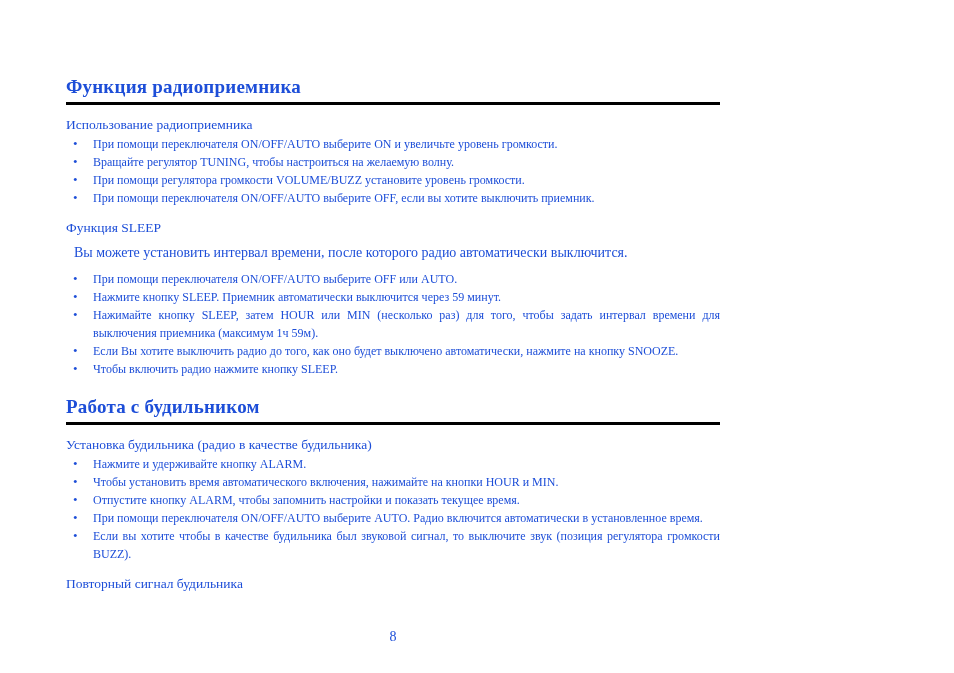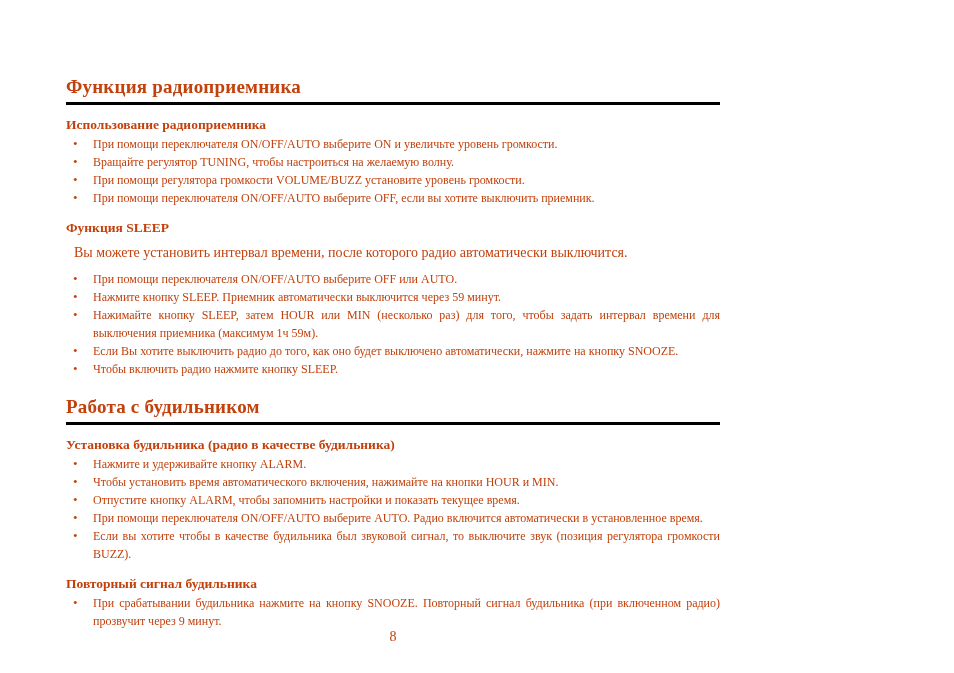--- a/index.html
+++ b/index.html
@@ -5,21 +5,21 @@
   html, body {
     margin: 0;
     padding: 0;
     background: #ffffff;
   }
   .page {
     position: relative;
     width: 786px;
     height: 673px;
     background: #ffffff;
-    color: #c2410c;
+    color: #1d4ed8;
     font-family: "Liberation Serif", "DejaVu Serif", serif;
     overflow: hidden;
     box-sizing: border-box;
   }
   .content {
     padding: 76px 66px 0 66px;
   }
   .section { margin-bottom: 6px; }
   .section-title {
     font-size: 19px;
@@ -28,21 +28,21 @@
     padding-bottom: 4px;
     border-bottom: 3px solid #000000;
     letter-spacing: 0.2px;
   }
   .section + .section .section-title {
     margin-top: 18px;
   }
   .block { margin-bottom: 13px; }
   .subheading {
     font-size: 13.5px;
-    font-weight: bold;
+    font-weight: normal;
     margin: 0 0 2px 0;
   }
   .intro {
     font-size: 14px;
     line-height: 18px;
     margin: 8px;
   }
   ul.bullets {
     list-style: none;
     margin: 0;
@@ -112,22 +112,19 @@
           <li>Нажмите и удерживайте кнопку ALARM.</li>
           <li>Чтобы установить время автоматического включения, нажимайте на кнопки HOUR и MIN.</li>
           <li>Отпустите кнопку ALARM, чтобы запомнить настройки и показать текущее время.</li>
           <li>При помощи переключателя ON/OFF/AUTO выберите AUTO. Радио включится автоматически в установленное время.</li>
           <li>Если вы хотите чтобы в качестве будильника был звуковой сигнал, то выключите звук (позиция регулятора громкости  BUZZ).</li>
         </ul>
       </div>
 
       <div class="block">
         <h2 class="subheading">Повторный сигнал будильника</h2>
-        <ul class="bullets">
-          <li>При срабатывании будильника нажмите на кнопку SNOOZE. Повторный сигнал будильника (при включенном радио) прозвучит через 9 минут.</li>
-        </ul>
       </div>
     </div>
 
   </div>
 
   <div class="page-number">8</div>
 </div>
 
 </body></html>

